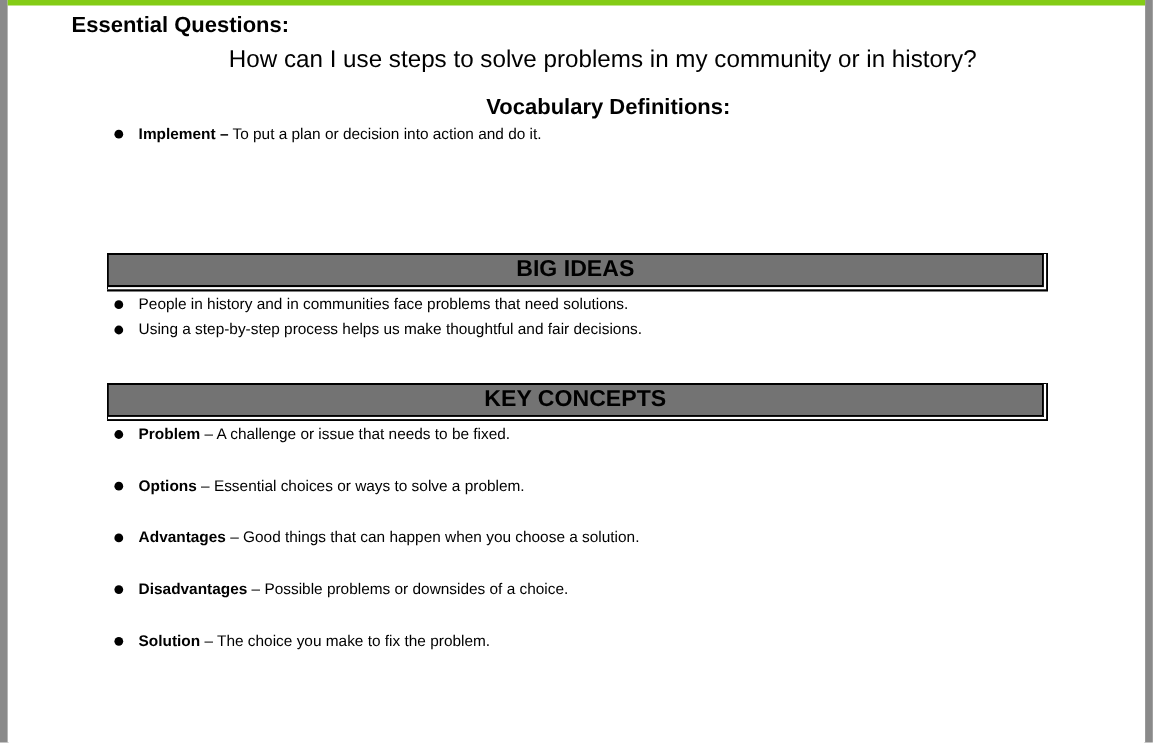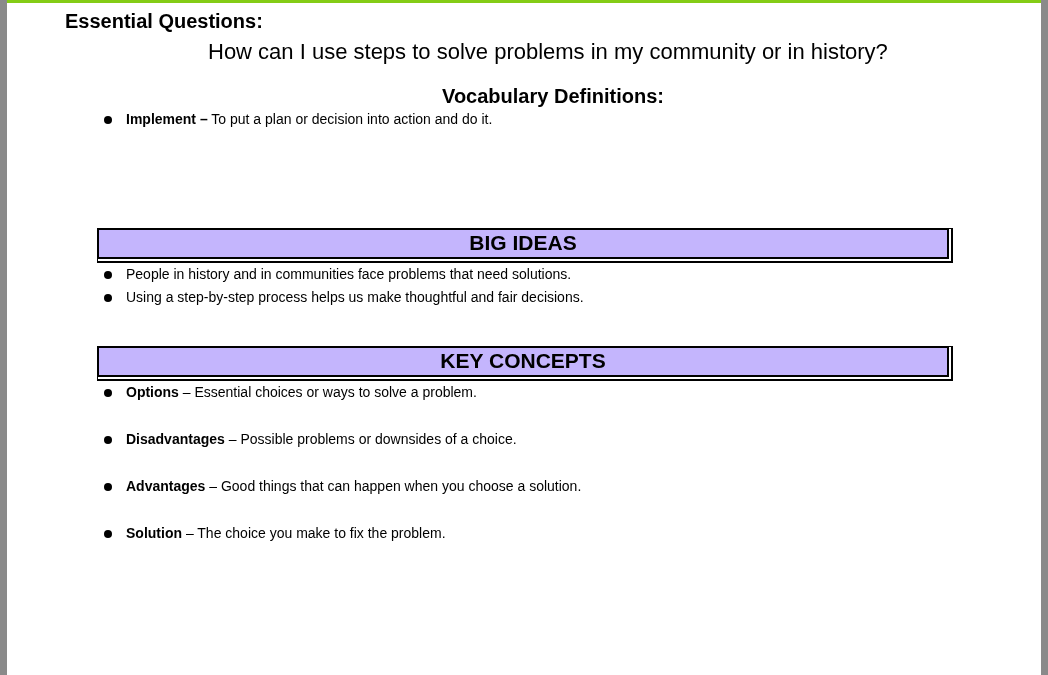--- a/index.html
+++ b/index.html
@@ -25,21 +25,21 @@
   .gutter.left  { left: 0;  border-right: 1px solid #b5b5b5; }
   .gutter.right { right: 0; border-left: 1px solid #b5b5b5; }
 
   .page {
     position: absolute;
     left: 7px;
     right: 7px;
     top: 0;
     bottom: 0;
     background: #ffffff;
-    border-top: 3px solid #84cc16;
+    border-top: 5px solid #84cc16;
     overflow: hidden;
   }
 
   .section-heading {
     font-size: 20px;
     font-weight: bold;
     line-height: 23px;
     margin: 0 0 0 58px;
   }
   .eq-heading { margin-top: 7px; }
@@ -72,21 +72,21 @@
     background: #000000;
   }
 
   .vocab-list { margin-top: 25px; }
 
   .banner {
     box-sizing: border-box;
     width: 856px;
     margin-left: 90px;
     height: 35px;
-    background: #c4b5fd;
+    background: #737373;
     background-clip: padding-box;
     border-top: 2px solid #000;
     border-left: 2px solid #000;
     border-right: 6px double #000;
     border-bottom: 6px double #000;
     text-align: center;
     font-size: 21px;
     font-weight: bold;
     line-height: 26px;
   }
@@ -137,32 +137,37 @@
     </li>
   </ul>
 
   <div class="banner banner-key-concepts">
     <span>KEY CONCEPTS</span>
   </div>
 
   <ul class="bullet-list key-concepts-list">
     <li class="bullet-item">
       <span class="dot"></span>
+      <b class="term">Problem</b>
+      <span>– A challenge or issue that needs to be fixed.</span>
+    </li>
+    <li class="bullet-item">
+      <span class="dot"></span>
       <b class="term">Options</b>
       <span>– Essential choices or ways to solve a problem.</span>
     </li>
     <li class="bullet-item">
       <span class="dot"></span>
-      <b class="term">Disadvantages</b>
-      <span>– Possible problems or downsides of a choice.</span>
+      <b class="term">Advantages</b>
+      <span>– Good things that can happen when you choose a solution.</span>
     </li>
     <li class="bullet-item">
       <span class="dot"></span>
-      <b class="term">Advantages</b>
-      <span>– Good things that can happen when you choose a solution.</span>
+      <b class="term">Disadvantages</b>
+      <span>– Possible problems or downsides of a choice.</span>
     </li>
     <li class="bullet-item">
       <span class="dot"></span>
       <b class="term">Solution</b>
       <span>– The choice you make to fix the problem.</span>
     </li>
   </ul>
 
 </div>
 

